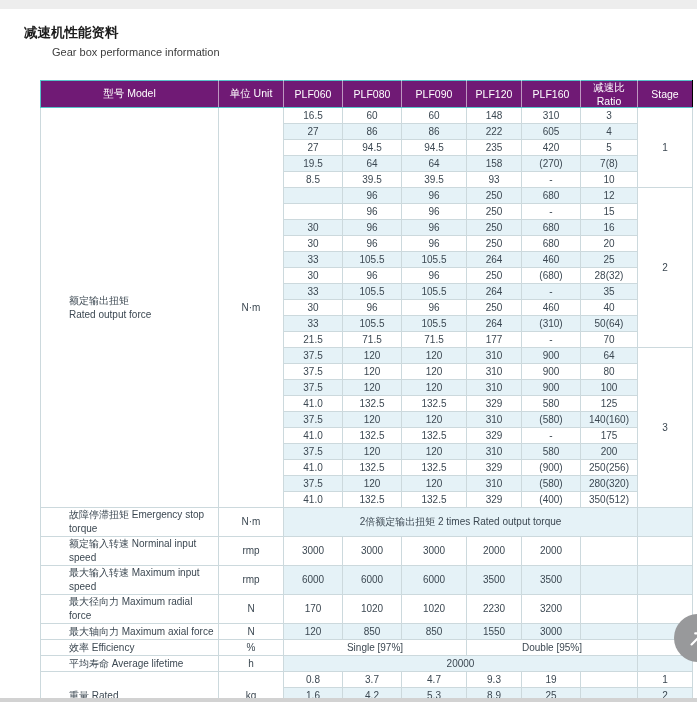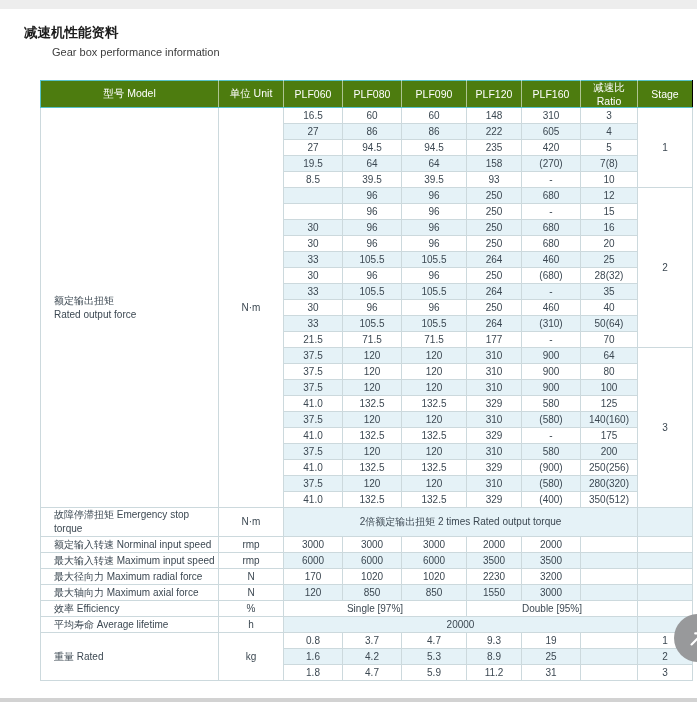--- a/index.html
+++ b/index.html
@@ -13,33 +13,33 @@
   .bottom-strip{position:absolute;left:0;bottom:0;width:697px;height:4px;background:#d2d2d2;}
   .title{position:absolute;left:24px;top:24px;font-size:13.5px;font-weight:bold;color:#1d1d1d;}
   .subtitle{position:absolute;left:40px;top:46px;font-size:11px;color:#3d3d3d;margin-left:12px;}
 
   table.perf{
     position:absolute;left:40px;top:80px;width:652px;
     border-collapse:collapse;table-layout:fixed;
     border:1px solid #a9b6ba;
   }
   .perf th{
-    background:#4d7c0f;color:#ffffff;font-weight:normal;
+    background:#701a75;color:#ffffff;font-weight:normal;
     font-size:10.5px;height:20px;padding:0;
     border:1px solid #57c2c9;border-right:1px solid rgba(255,255,255,0.55);
   }
   .perf th:last-child{border-right:1px solid #000000;}
   .perf td{
     border:1px solid #ccd9dd;
     font-size:10px;text-align:center;vertical-align:middle;
     height:15px;padding:0 2px;line-height:1.15;color:#3c4852;
     overflow:hidden;white-space:nowrap;
   }
   .perf td.label-cell{
-    text-align:left;padding-left:13px;white-space:normal;line-height:1.4;
+    text-align:left;padding-left:28px;white-space:normal;line-height:1.4;
   }
   .perf td.alt{background:#e5f2f7;}
   .perf tr.sep td{border-top:1px solid #9aa8ae;}
   .perf td.stage-cell{background:#ffffff;}
   .perf td.stage-cell.alt{background:#e5f2f7;}
 
   .fab{
     position:absolute;left:674px;top:614px;width:48px;height:48px;
     border-radius:50%;background:#98999b;border:none;cursor:pointer;
     display:flex;align-items:center;justify-content:center;padding:0;

